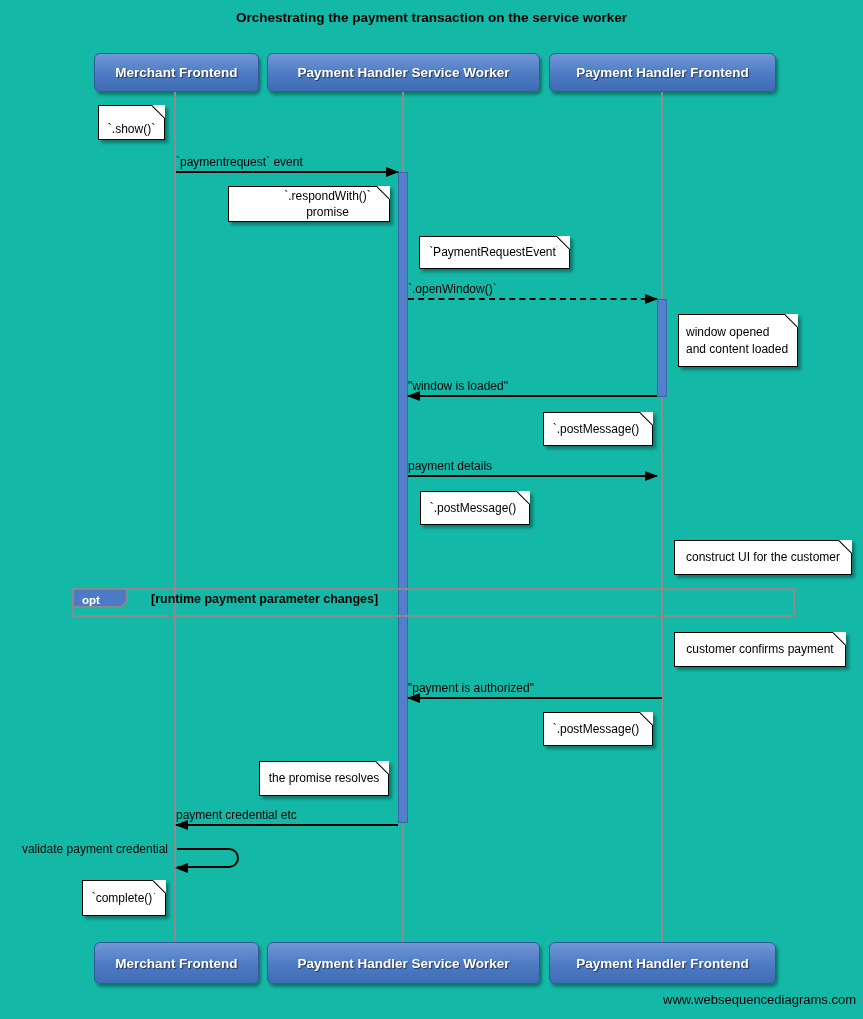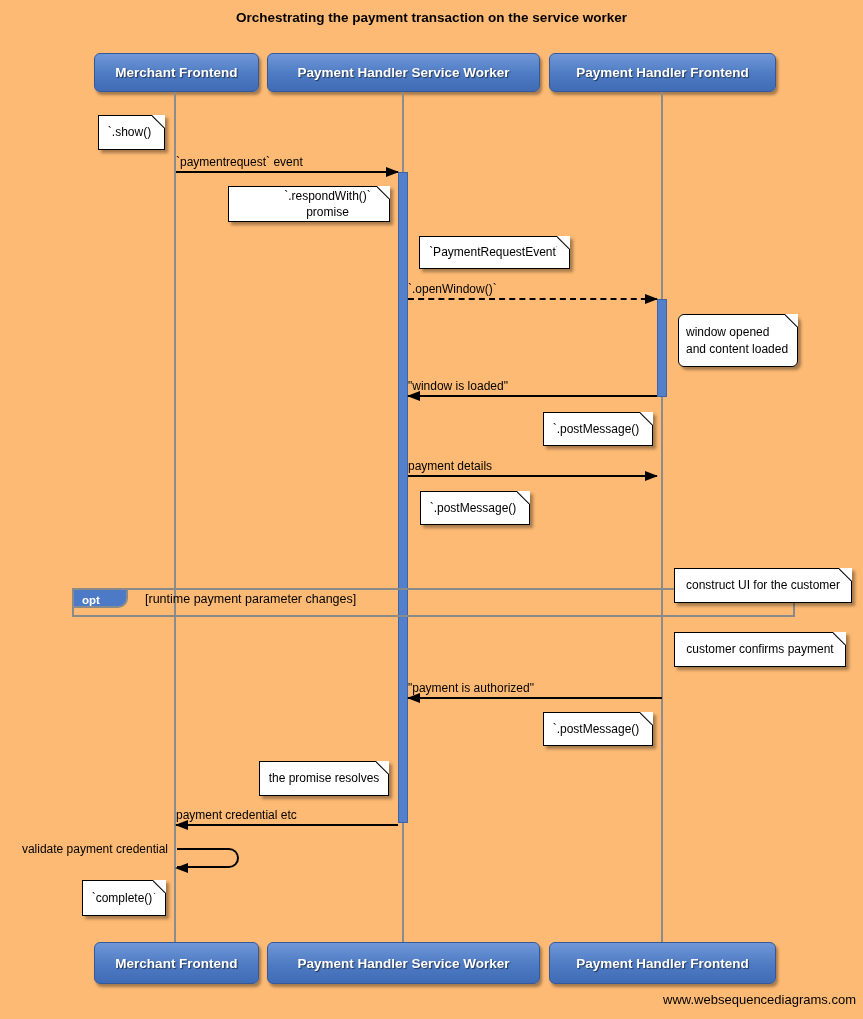--- a/index.html
+++ b/index.html
@@ -1,17 +1,17 @@
 <!DOCTYPE html>
 <html><head>
 <meta charset="utf-8">
 <style>
   html,body { margin:0; padding:0; background:#fff; }
   .canvas {
-    position:relative; width:863px; height:1019px; background:#fdba74;
+    position:relative; width:863px; height:1019px; background:#14b8a6;
     font-family:"Liberation Sans", sans-serif; color:#000; overflow:hidden;
   }
   .title {
     position:absolute; left:0; top:10px; width:100%; text-align:center;
     font-size:13.5px; font-weight:bold;
   }
   
   .actor {
     position:absolute; box-sizing:border-box; border-radius:6px;
     background:linear-gradient(180deg,#7097d8 0%, #4d7ac2 55%, #3f6cb4 100%);
@@ -66,21 +66,21 @@
   .opt-frame {
     position:absolute; left:72px; top:588px; width:723px; height:29px;
     border:2px solid #8a8a8a; box-sizing:border-box; z-index:2;
   }
   .opt-tab {
     position:absolute; left:0; top:0; width:54px; height:18px; box-sizing:border-box;
     background:#4d7ac7; border-right:2px solid #8a8a8a; border-bottom:2px solid #8a8a8a;
     border-radius:0 0 10px 0; color:#fff; font-weight:bold; font-size:11.5px;
     display:flex; align-items:flex-end; padding-left:8px;
   }
-  .opt-cond { position:absolute; left:71px; top:2px; font-weight:normal; font-size:12.5px; white-space:nowrap; }
+  .opt-cond { position:absolute; left:77px; top:2px; font-weight:bold; font-size:12.5px; white-space:nowrap; }
   
   .footer { position:absolute; right:7px; top:992px; font-size:13px; }
 </style>
 </head>
 <body>
 
 <div class="canvas">
 
   <div class="title">Orchestrating the payment transaction on the service worker</div>
 
@@ -135,51 +135,51 @@
     <div class="lbl">payment credential etc</div>
     <div class="line"></div>
     <div class="head left"></div>
   </div>
 
   <div class="self-lbl">validate payment credential</div>
   <div class="self-msg">
     <div class="head"></div>
   </div>
 
-  <div class="note" style="left:98px;top:115px;width:67px;height:35px;">
+  <div class="note" style="left:98px;top:105px;width:67px;height:35px;align-items:flex-end;">
     <i class="fold"></i>
     <span>`.show()`</span>
   </div>
 
   <div class="note" style="left:228px;top:186px;width:162px;height:36px;padding-left:44px;">
     <i class="fold"></i>
     <span>`.respondWith()` promise</span>
   </div>
 
   <div class="note" style="left:419px;top:236px;width:151px;height:33px;">
     <i class="fold"></i>
     <span>`PaymentRequestEvent`</span>
   </div>
 
-  <div class="note ta-left" style="left:678px;top:314px;width:120px;height:53px;border-radius:6px;">
+  <div class="note ta-left" style="left:678px;top:314px;width:120px;height:53px;">
     <i class="fold"></i>
     <span>window opened and content loaded</span>
   </div>
 
   <div class="note" style="left:543px;top:412px;width:110px;height:34px;">
     <i class="fold"></i>
     <span>`.postMessage()`</span>
   </div>
 
   <div class="note" style="left:420px;top:491px;width:110px;height:34px;">
     <i class="fold"></i>
     <span>`.postMessage()`</span>
   </div>
 
-  <div class="note" style="left:674px;top:540px;width:178px;height:35px;margin-top:28px;">
+  <div class="note" style="left:674px;top:540px;width:178px;height:35px;">
     <i class="fold"></i>
     <span>construct UI for the customer</span>
   </div>
 
   <div class="note" style="left:674px;top:632px;width:172px;height:35px;">
     <i class="fold"></i>
     <span>customer confirms payment</span>
   </div>
 
   <div class="note" style="left:543px;top:712px;width:110px;height:34px;">

